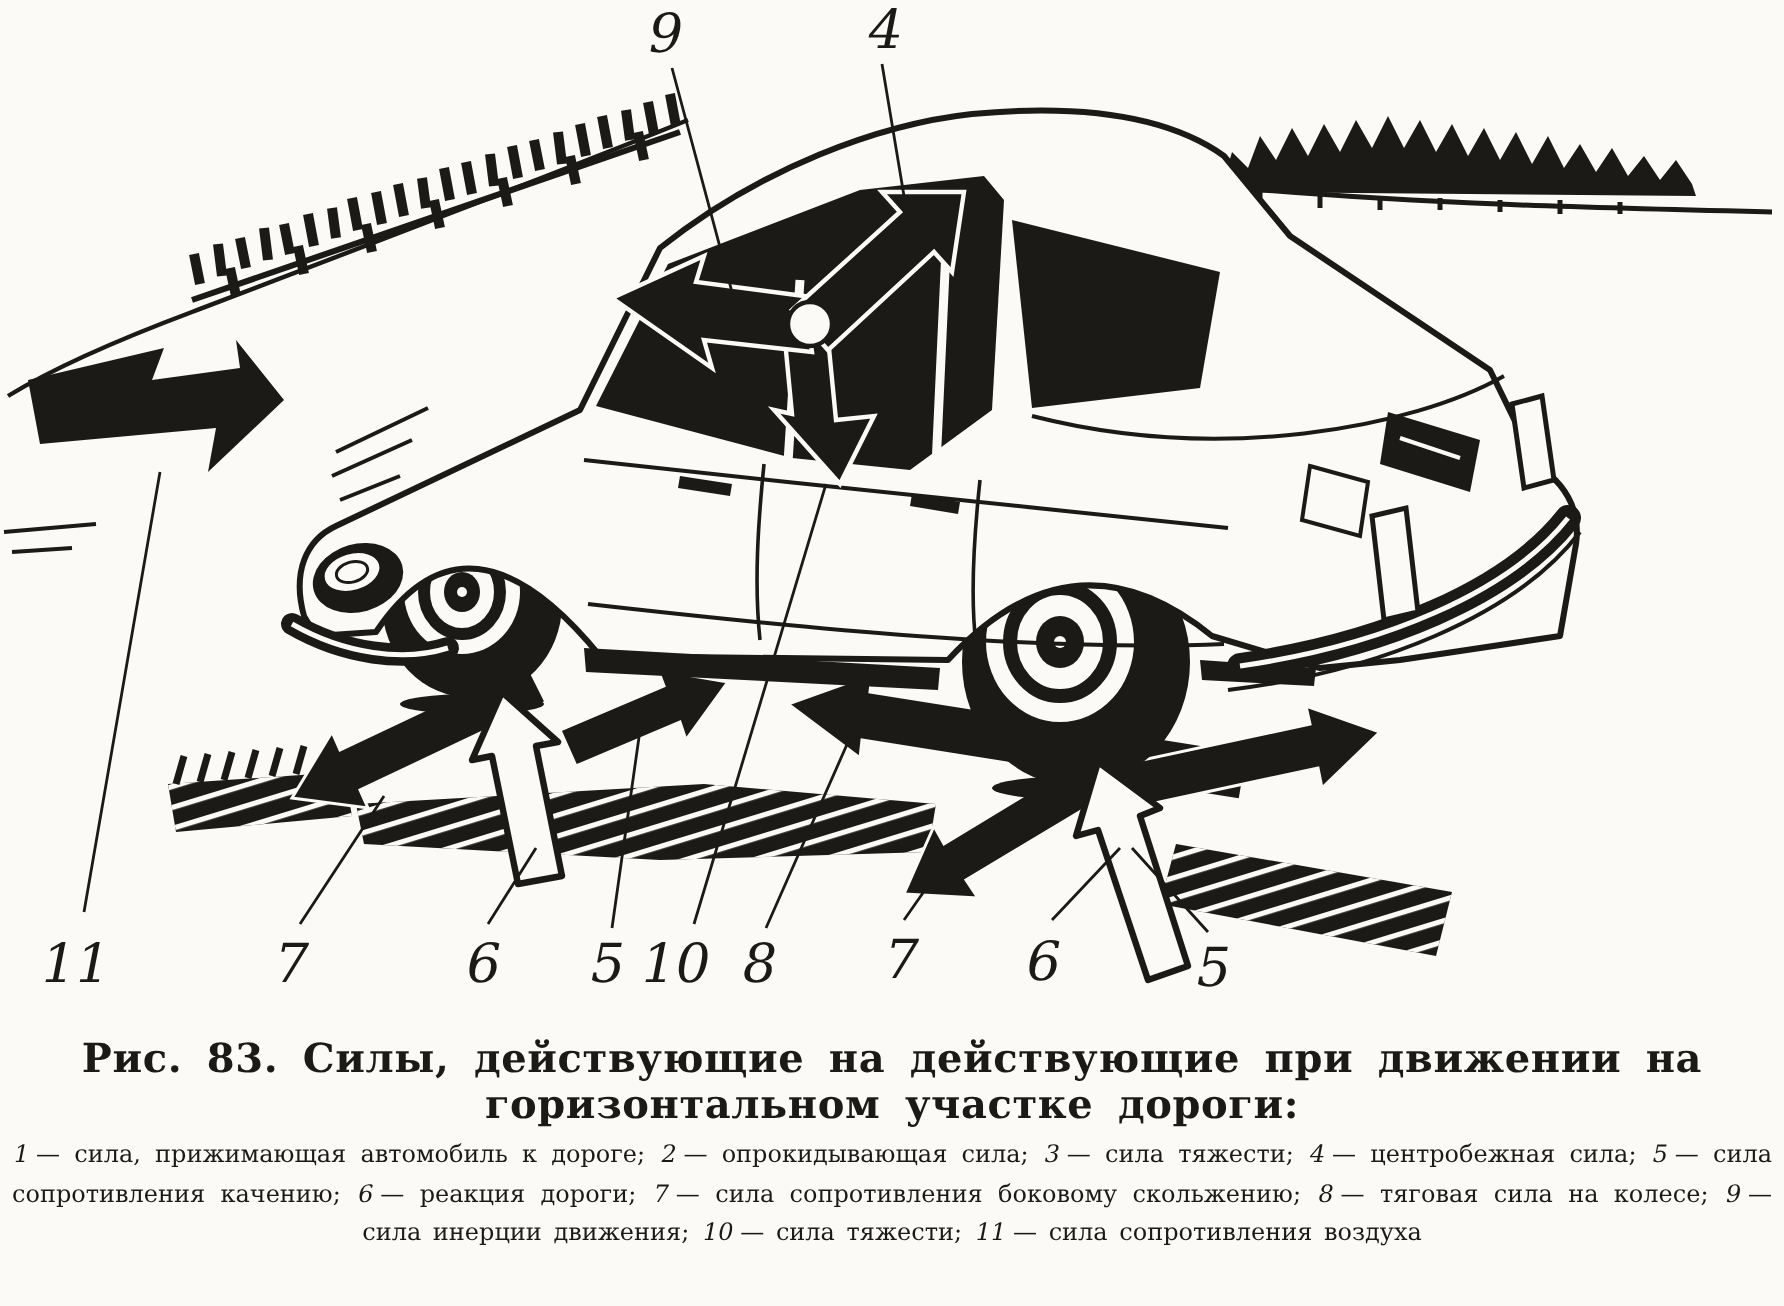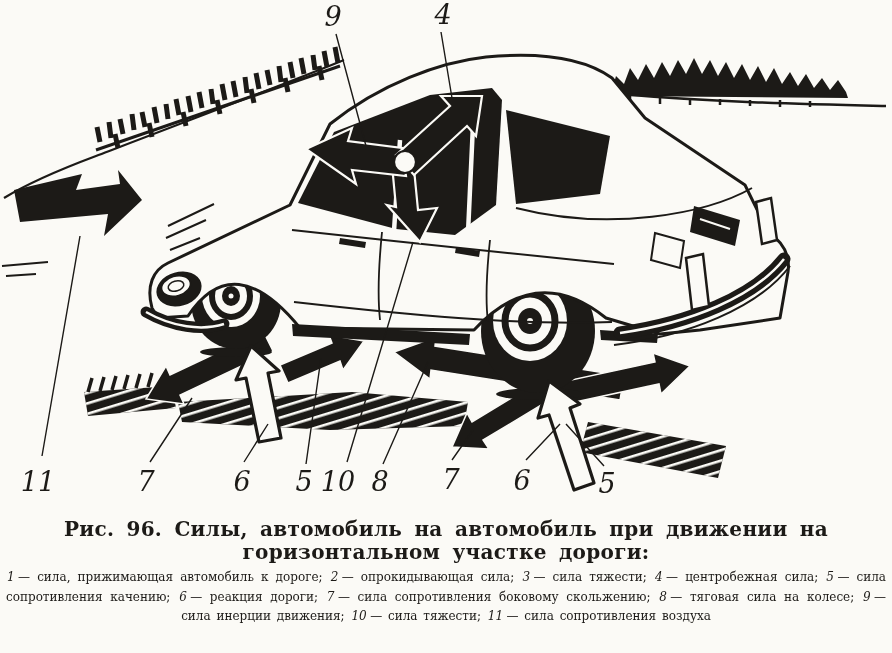--- a/index.html
+++ b/index.html
@@ -158,19 +158,19 @@
       <text class="lbl" x="304" y="491">5</text>
       <text class="lbl" x="338" y="491">10</text>
       <text class="lbl" x="380" y="491">8</text>
       <text class="lbl" x="451" y="489">7</text>
       <text class="lbl" x="522" y="490">6</text>
       <text class="lbl" x="607" y="493">5</text>
     </g>
   </svg>
 
   <div class="caption">
-    <span>Рис. 96.</span>
-    <span>Силы, автомобиль на автомобиль при движении на горизонтальном участке дороги:</span>
+    <span>Рис. 83.</span>
+    <span>Силы, действующие на действующие при движении на горизонтальном участке дороги:</span>
   </div>
 
   <p class="legend"><span><i>1</i> — сила, прижимающая автомобиль к дороге; <i>2</i> — опрокидывающая сила; <i>3</i> — сила тяжести; <i>4</i> — центробежная сила; <i>5</i> — сила сопротивления качению; <i>6</i> — реакция дороги; <i>7</i> — сила сопротивления боковому скольжению; <i>8</i> — тяговая сила на колесе; <i>9</i> — сила инерции движения; <i>10</i> — сила тяжести; <i>11</i> — сила сопротивления воздуха</span></p>
 
 </div>
 
 </body></html>

